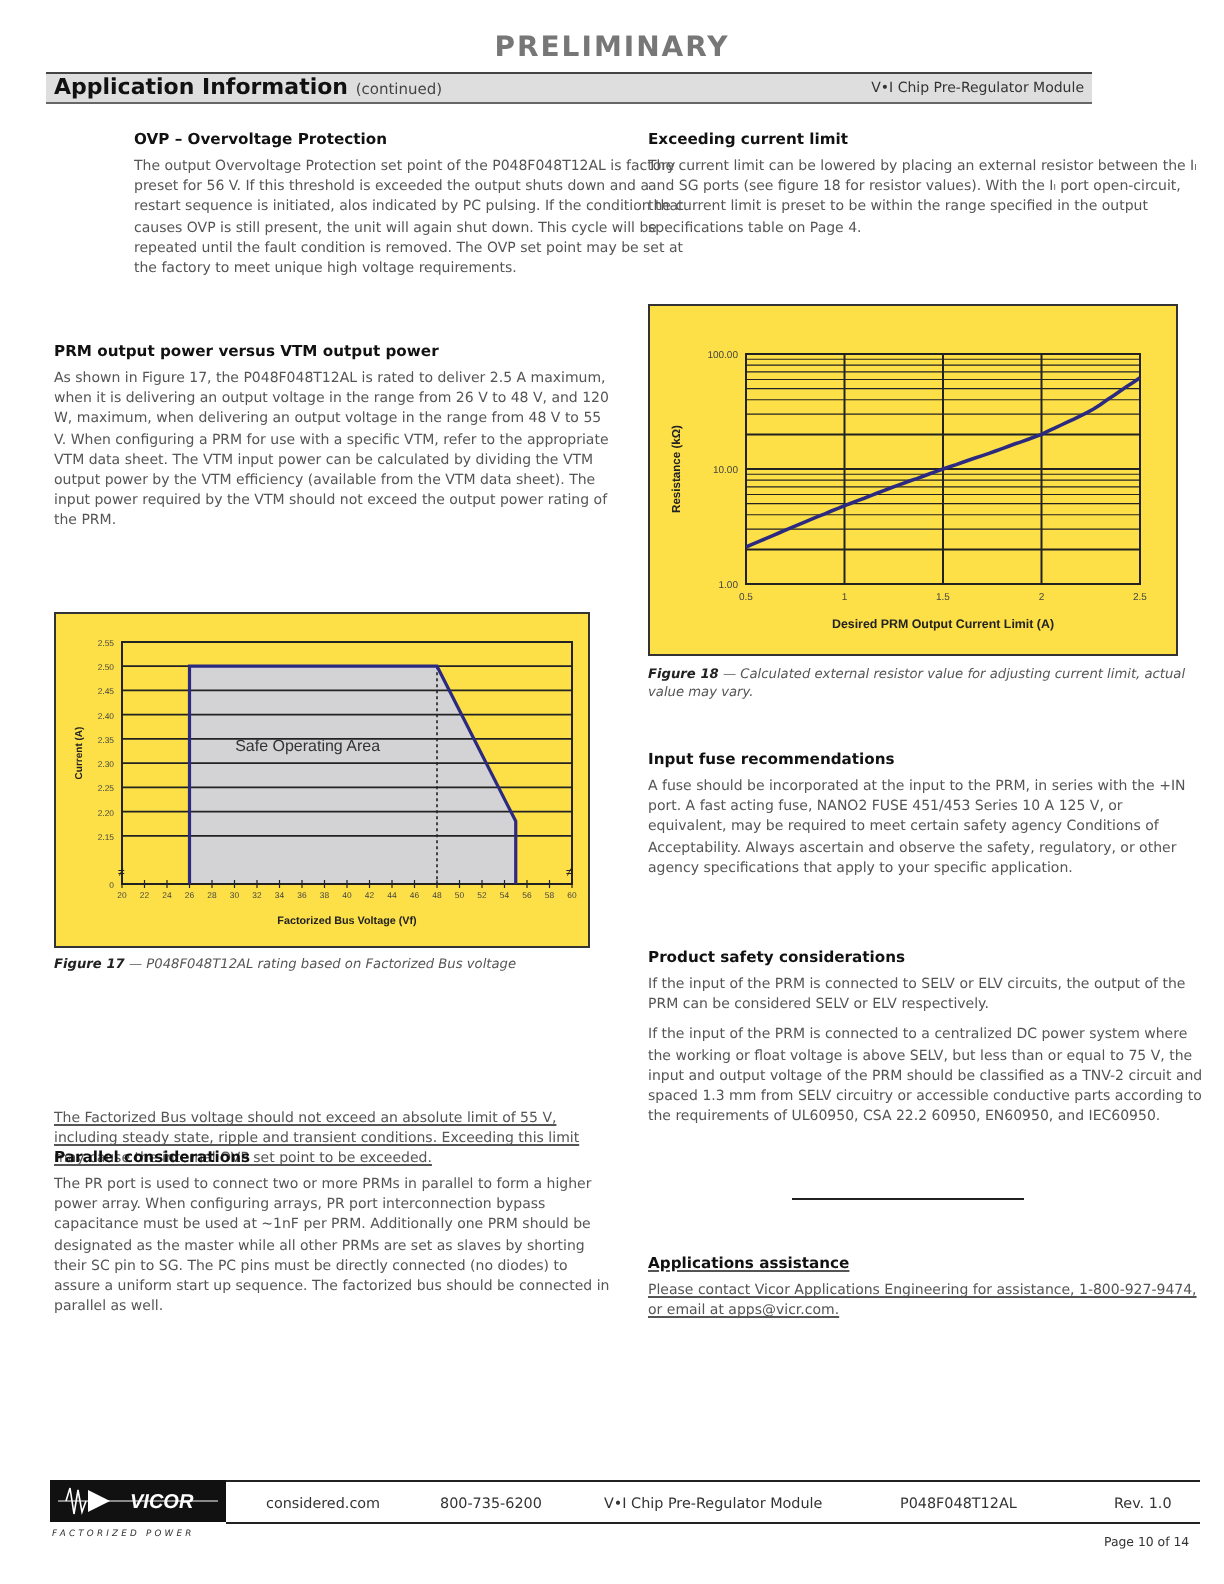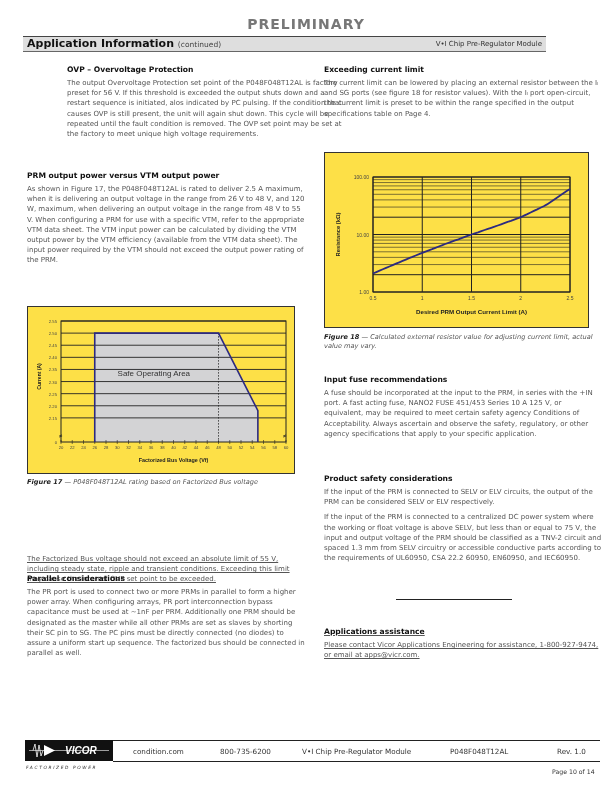--- a/index.html
+++ b/index.html
@@ -202,18 +202,18 @@
 <div class="abs logo">
   <svg width="88" height="21">
     <line x1="4" y1="10.5" x2="84" y2="10.5" stroke="#fff" stroke-width="0.6"></line>
     <polyline points="8,10.5 10,4 12,17 14,5 16,16 18,10.5" fill="none" stroke="#fff" stroke-width="0.8"></polyline>
     <polygon points="19,5 30,10.5 19,16" fill="#fff"></polygon>
     <text x="40" y="14" fill="#fff" font-size="10" font-weight="bold" font-style="italic">VICOR</text>
   </svg>
 </div>
 <div class="abs logo-sub">FACTORIZED POWER</div>
 
-<div class="abs foot" style="left:133px; top:747px;">condition.com</div>
+<div class="abs foot" style="left:133px; top:747px;">considered.com</div>
 <div class="abs foot" style="left:220px; top:747px;">800-735-6200</div>
 <div class="abs foot" style="left:302px; top:747px;">V•I Chip Pre-Regulator Module</div>
 <div class="abs foot" style="left:450px; top:747px;">P048F048T12AL</div>
 <div class="abs foot" style="left:557px; top:747px;">Rev. 1.0</div>
 <div class="abs foot" style="left:552px; top:768px; font-size:6.2px;">Page 10 of 14</div>
 
 </body></html>

